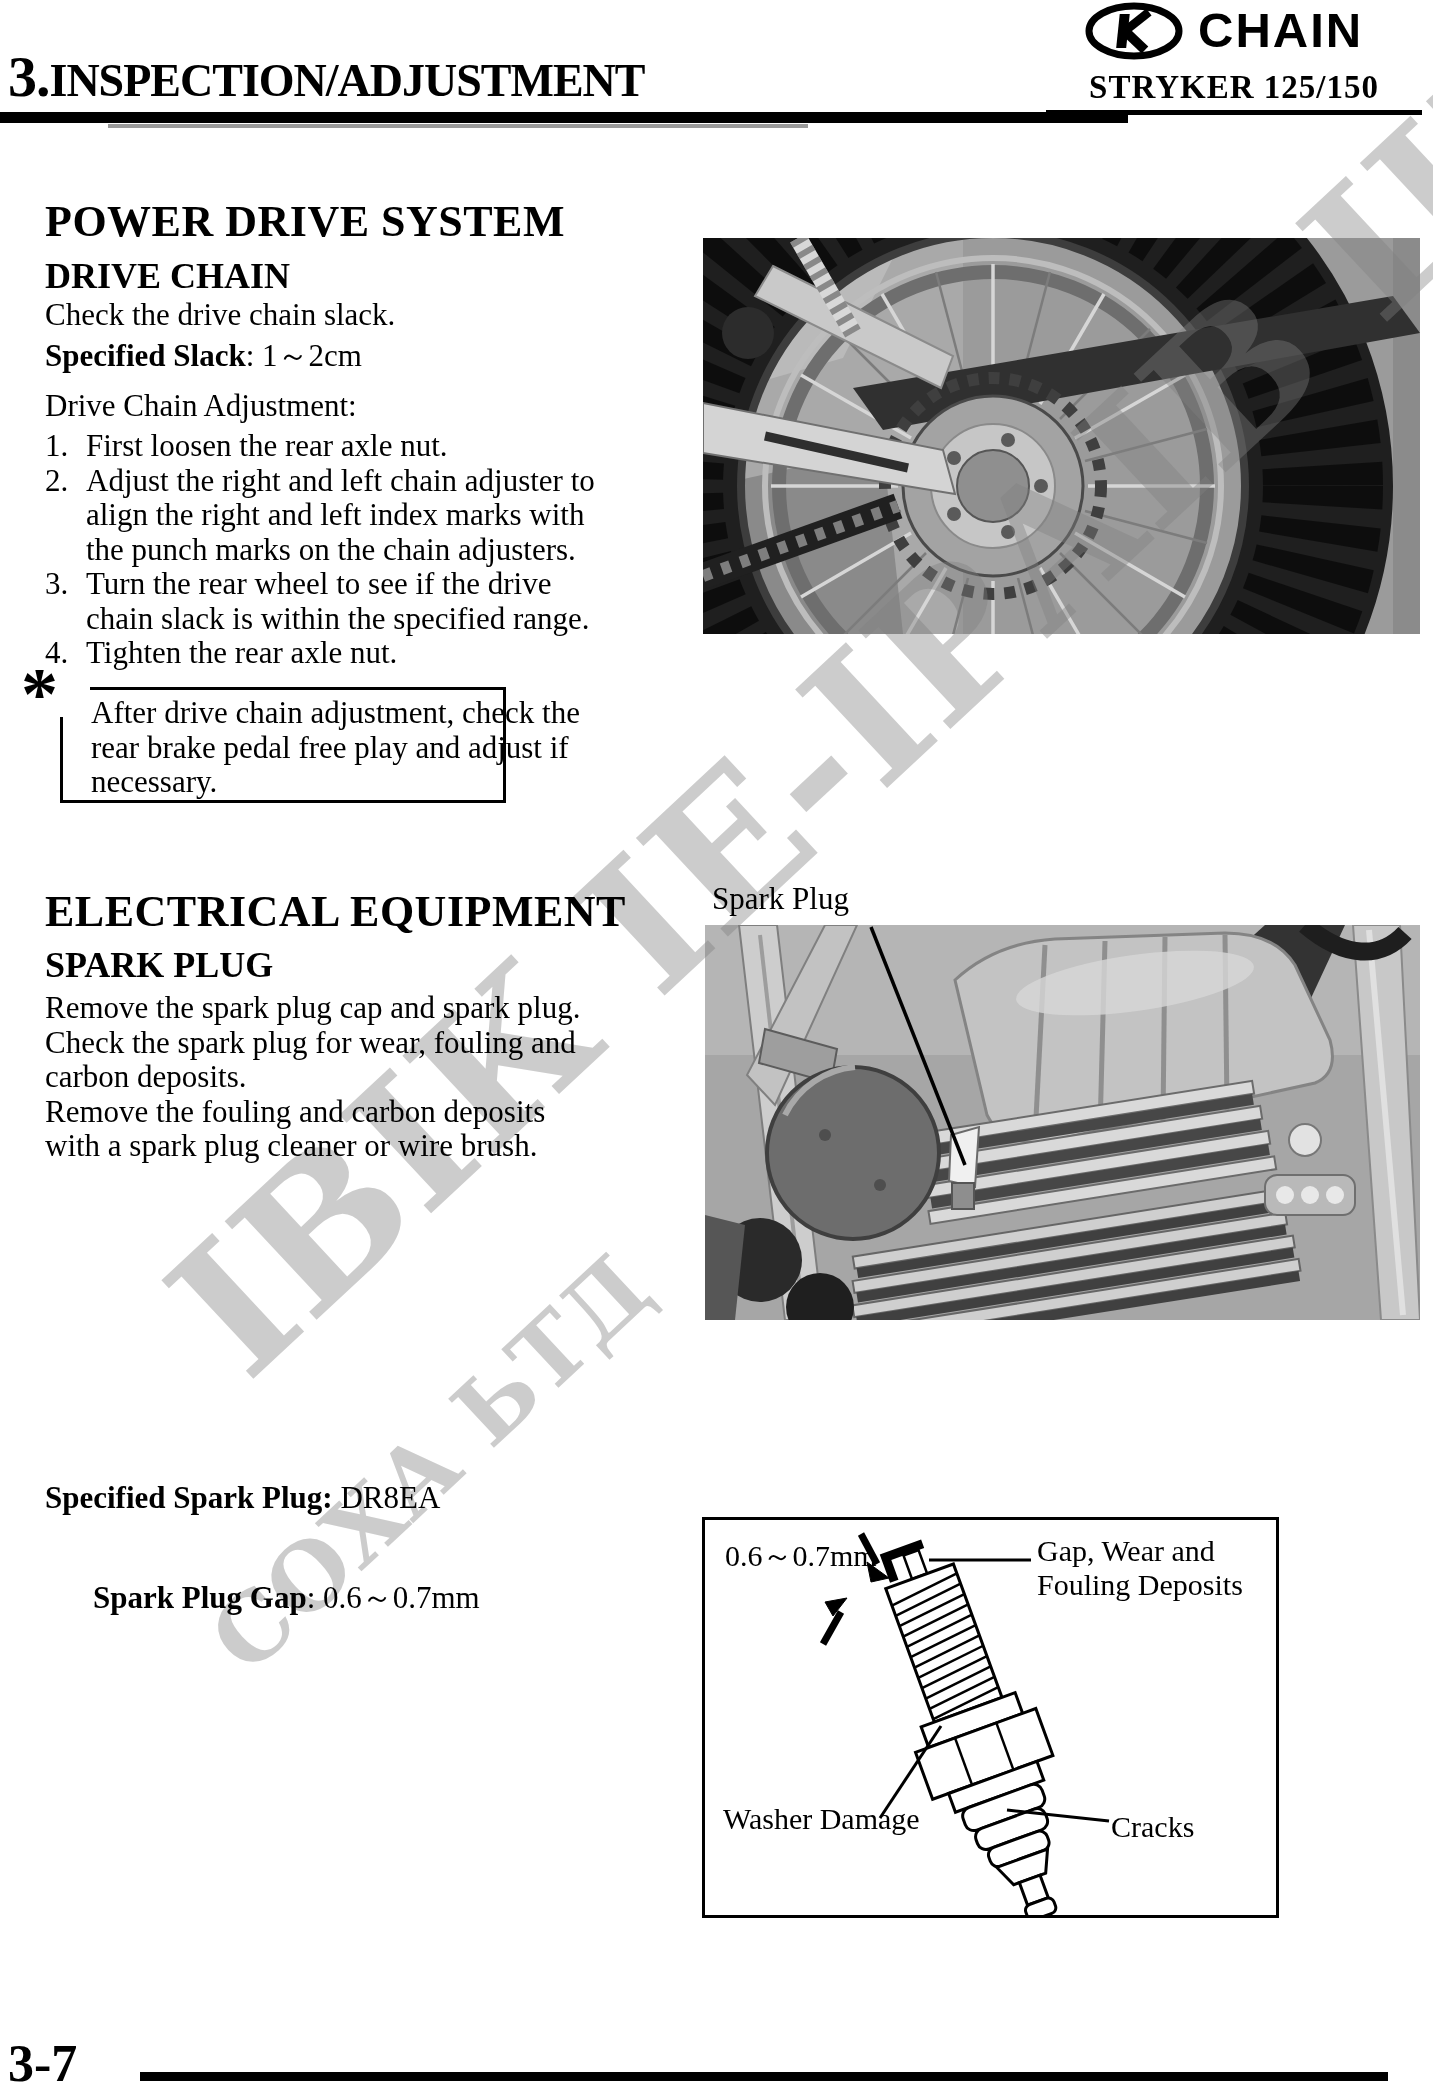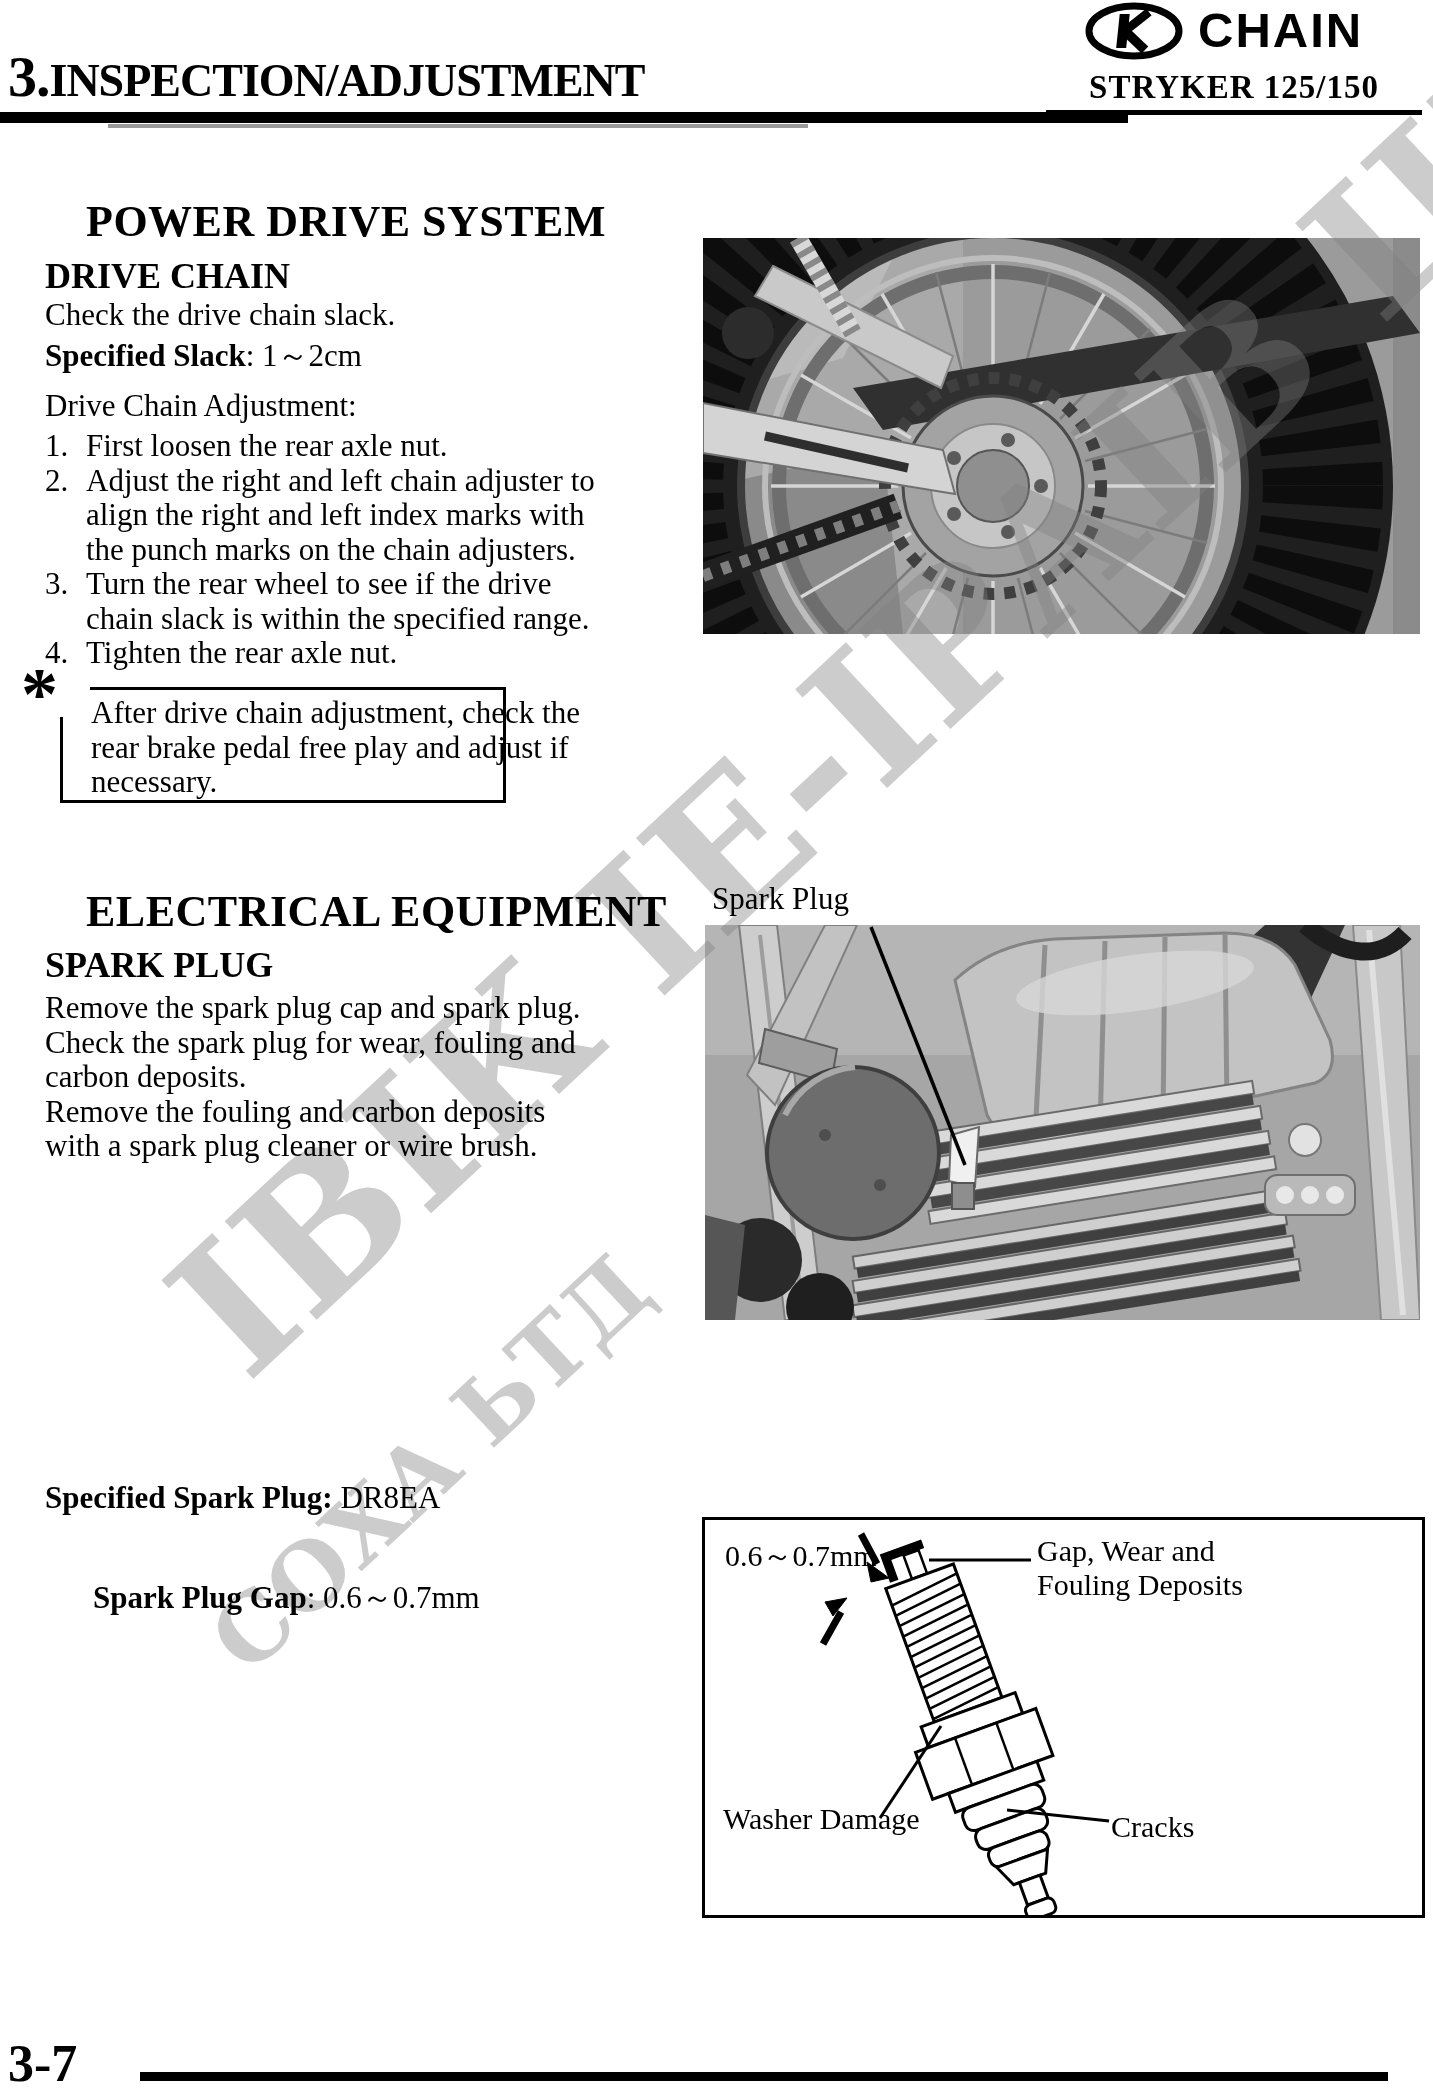--- a/index.html
+++ b/index.html
@@ -5,21 +5,21 @@
   * { box-sizing: border-box; margin: 0; padding: 0; }
   html, body { margin: 0; }
   body {
     width: 1433px; height: 2097px; position: relative;
     background: #fff; color: #000; overflow: hidden;
     font-family: "Liberation Serif", "DejaVu Serif", serif;
   }
   .abs { position: absolute; }
   .z3  { z-index: 3; }
   .line { white-space: nowrap; }
-  .sect { font-weight: bold; font-size: 44px; letter-spacing: 0.5px; white-space: nowrap; margin-left: 41px; }
+  .sect { font-weight: bold; font-size: 44px; letter-spacing: 0.5px; white-space: nowrap; }
   .sub  { font-weight: bold; font-size: 36px; white-space: nowrap; }
   .body { font-size: 31px; line-height: 34.5px; }
   .bold { font-weight: bold; }
   .bar  { background: #000; position: absolute; }
   .photo { position: absolute; z-index: 1; overflow: hidden; background: #9b9b9b; }
   .photo svg { display: block; }
   .wm {
     position: absolute; z-index: 2; pointer-events: none;
     color: rgba(128,128,128,0.40); font-weight: bold;
     font-family: "DejaVu Serif", serif;
@@ -35,21 +35,21 @@
   .notebox .mark {
     position: absolute; left: -44px; top: -26px; font-size: 74px; font-weight: bold;
     background: #fff; line-height: 60px; padding: 0 2px;
   }
   .notebox .ntext { padding: 6px 0 0 28px; }
   .steps { position: absolute; z-index: 3; left: 45px; top: 429px; }
   .steprow { display: flex; }
   .steprow .num { width: 41px; flex: 0 0 41px; }
   .diagram {
     position: absolute; z-index: 3; left: 702px; top: 1517px;
-    width: 723px; height: 401px; border: 3px solid #000; background: #fff; text-decoration: underline;
+    width: 577px; height: 401px; border: 3px solid #000; background: #fff; text-decoration: underline;
   }
   .diagram .dlabel { position: absolute; font-size: 30px; white-space: nowrap; }
   .sans { font-family: "Liberation Sans", "DejaVu Sans", sans-serif; }
 </style>
 </head>
 <body>
 
 <div class="abs z3" style="left:8px; top:48px; line-height:1; white-space:nowrap;">
   <span class="bold" style="font-size:58px; letter-spacing:-1px;">3.</span><span class="bold" style="font-size:46px; letter-spacing:-1px;">INSPECTION/ADJUSTMENT</span>
 </div>

